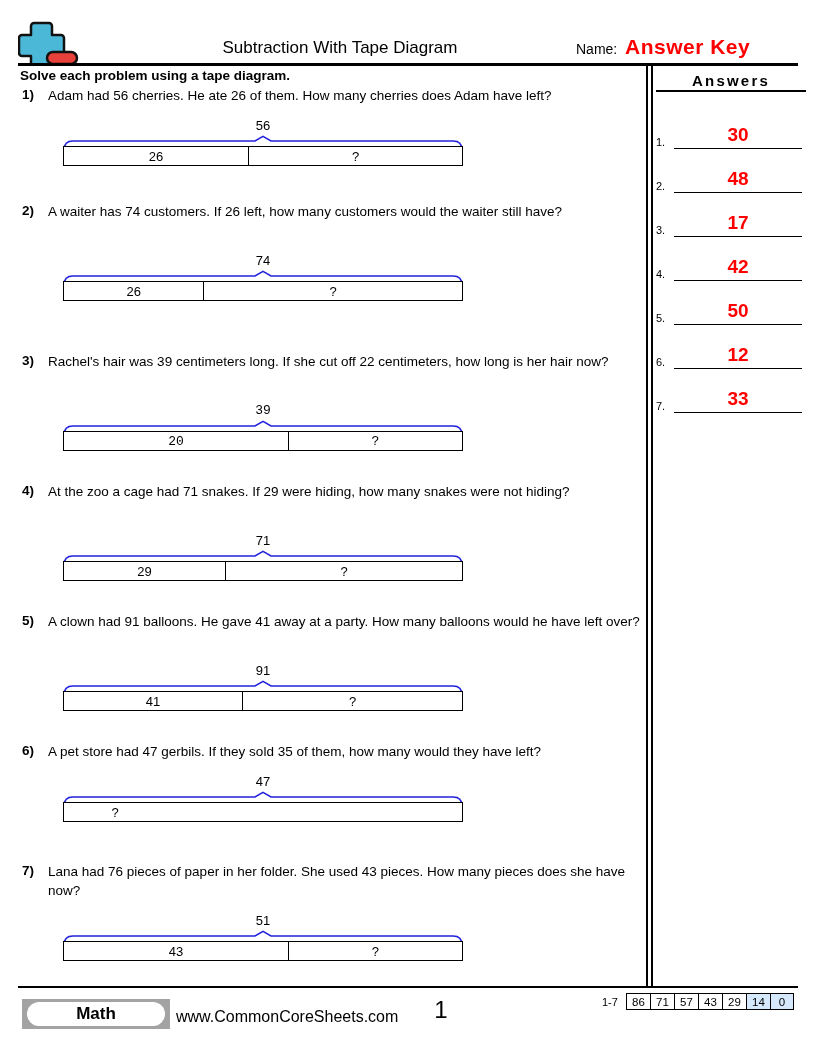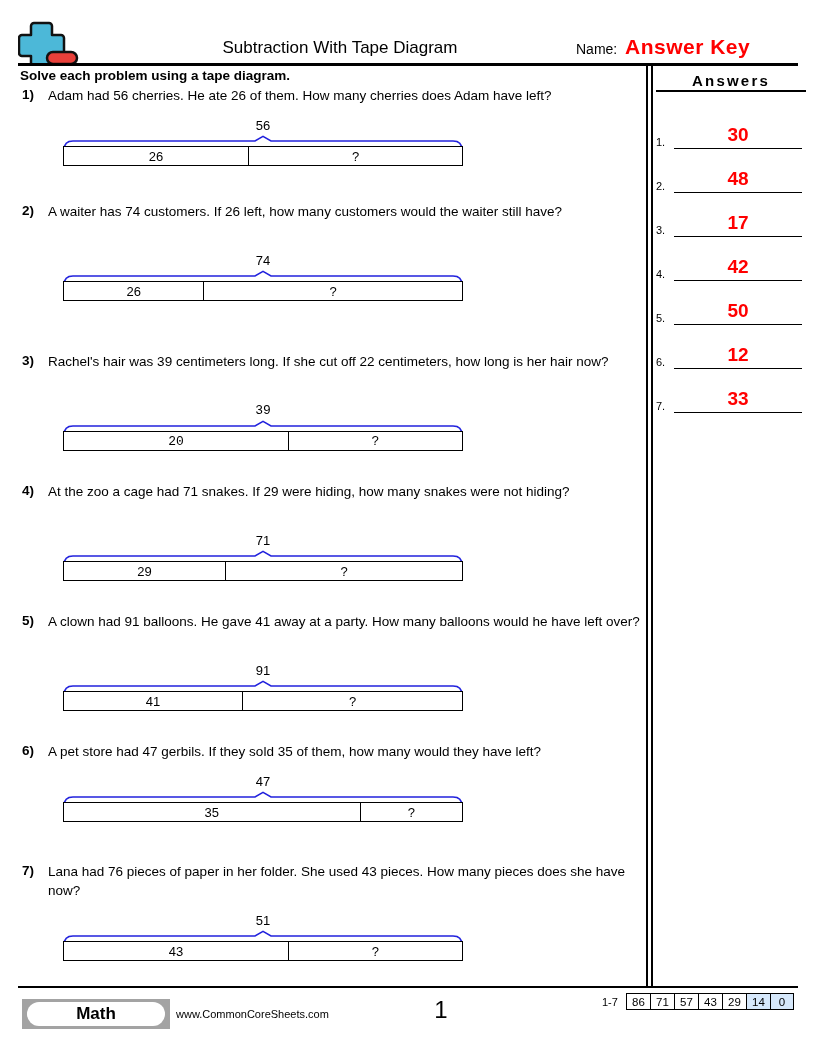--- a/index.html
+++ b/index.html
@@ -149,21 +149,21 @@
     display: flex; align-items: center; justify-content: center;
   }
   #math-badge-inner {
     width: 138px; height: 24px;
     background: #fff; border-radius: 12px;
     display: flex; align-items: center; justify-content: center;
     font-size: 17px; font-weight: bold;
   }
   #site-url {
     position: absolute; left: 176px; top: 1008px;
-    font-size: 11px;
+    font-size: 16px;
   }
   #page-number {
     position: absolute; left: 406px; top: 996px;
     width: 70px; text-align: center;
     font-size: 24px;
   }
   #score-scale {
     position: absolute; left: 596px; top: 993px;
     display: flex; align-items: center;
     font-size: 11px;
@@ -317,21 +317,20 @@
     </div>
     <div class="problem" style="top: 656px;">
       <div class="p-num">6)</div>
       <div class="p-text">A pet store had 47 gerbils. If they sold 35 of them, how many would they have left?</div>
       <div class="tape" style="top: 32px;">
         <div class="tape-total" style="left: 200px;">47</div>
         <div class="tape-brace"><svg width="400" height="20" viewBox="0 -6 400 20" style="overflow:visible">
             <path d="M 1,14 L 1,10 Q 1,1 10,1 L 192,1 L 200,-3.5999999999999996 L 208,1 L 390,1 Q 399,1 399,10 L 399,14" fill="none" stroke="#2222dd" stroke-width="1.6"></path>
           </svg></div>
         <div class="tape-box">
-          <div class="tape-cell left" style="width: 298px;">35</div>
           <div class="tape-cell right" style="width: 102px;">?</div>
         </div>
       </div>
     </div>
     <div class="problem" style="top: 776px;">
       <div class="p-num">7)</div>
       <div class="p-text">Lana had 76 pieces of paper in her folder. She used 43 pieces. How many pieces does she have now?</div>
       <div class="tape" style="top: 51px;">
         <div class="tape-total" style="left: 200px;">51</div>
         <div class="tape-brace"><svg width="400" height="20" viewBox="0 -6 400 20" style="overflow:visible">

